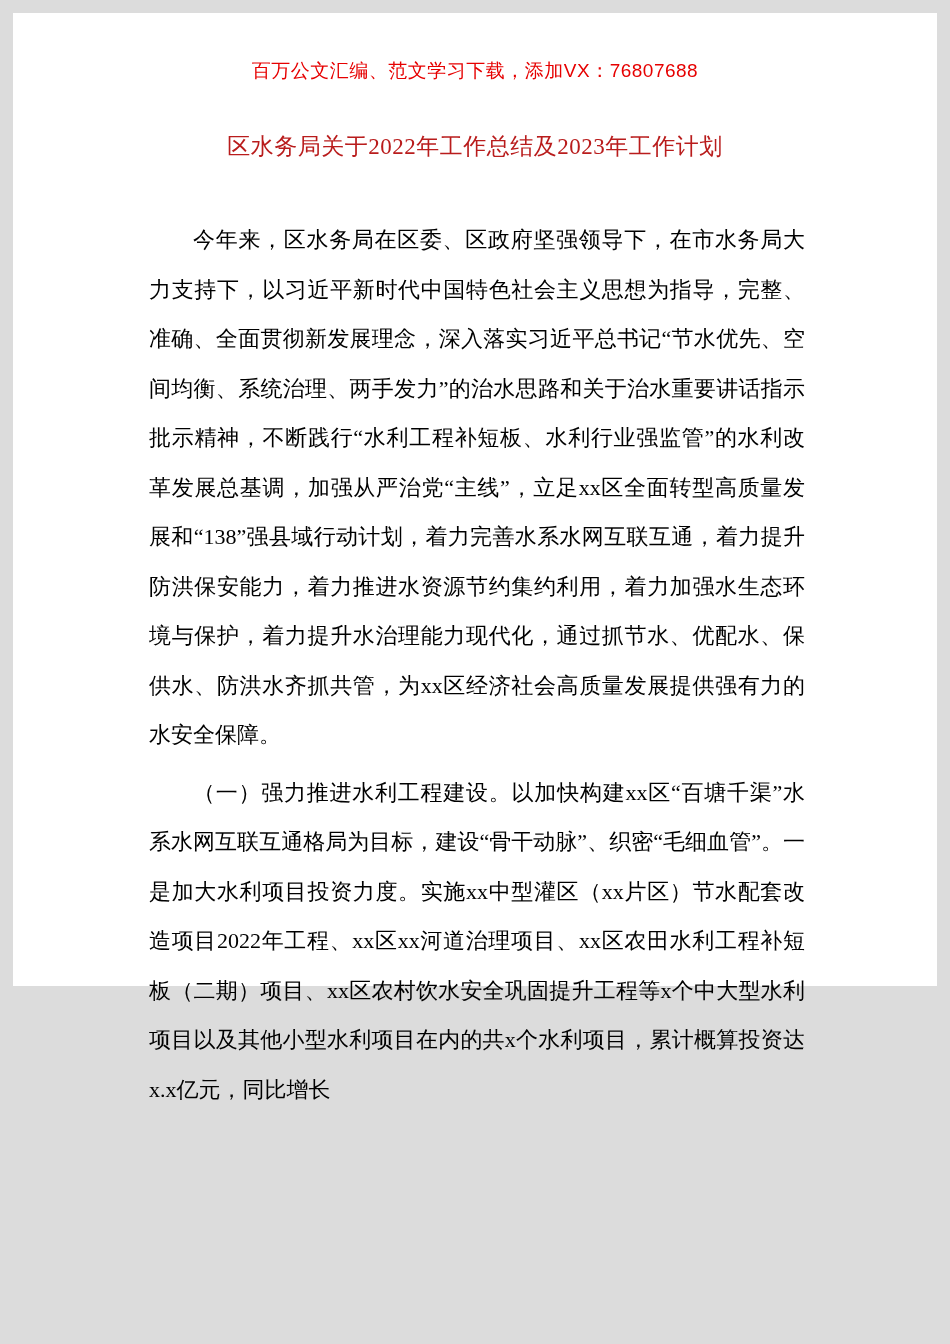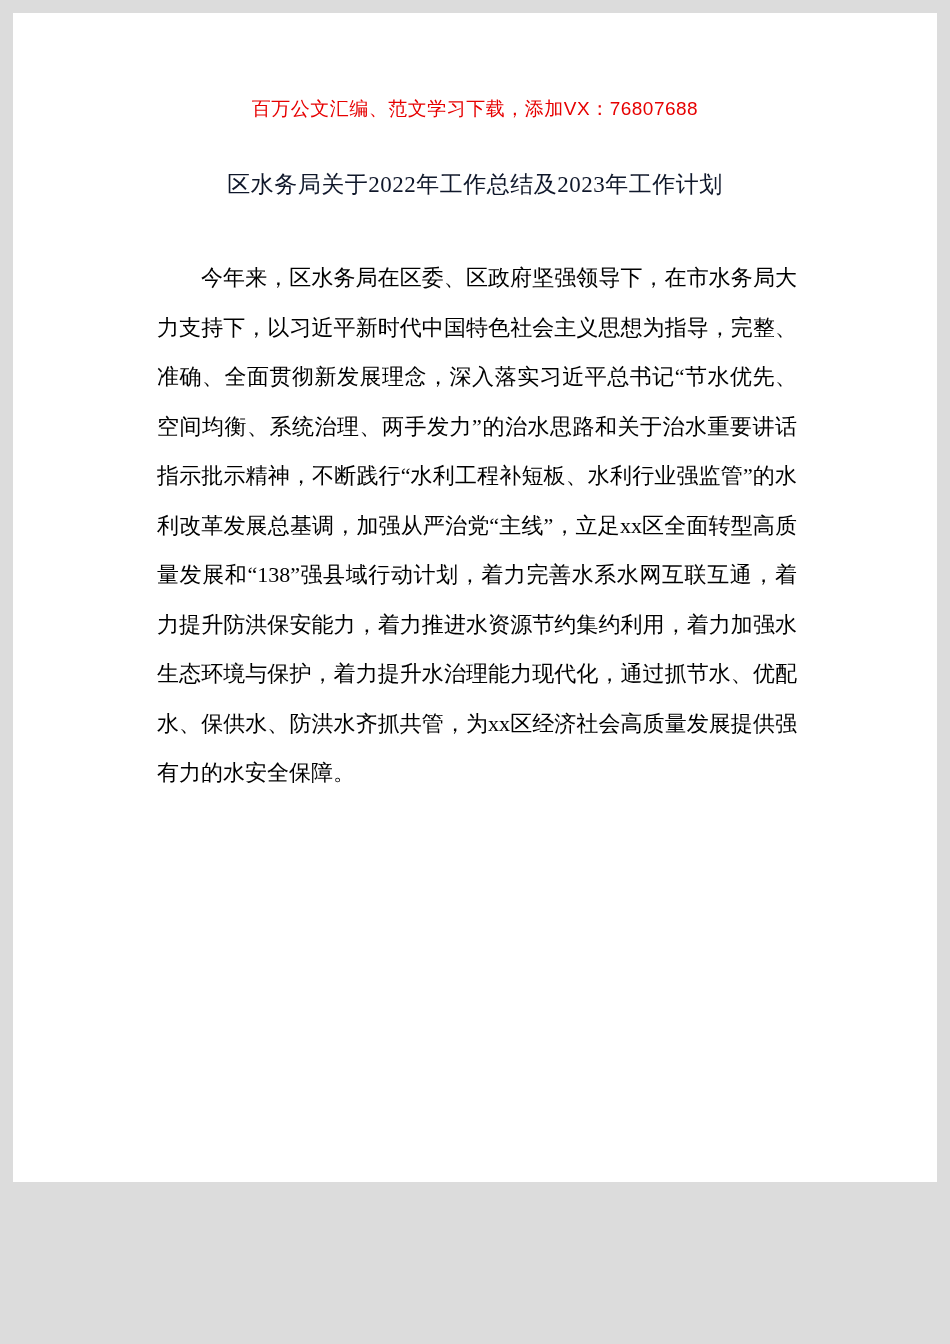--- a/index.html
+++ b/index.html
@@ -9,58 +9,59 @@
     height: 1344px;
     background: #dcdcdc;
     overflow: hidden;
     font-family: "Liberation Serif", "DejaVu Serif", serif;
   }
   .page {
     position: absolute;
     left: 13px;
     top: 13px;
     width: 924px;
-    height: 1169px;
+    height: 973px;
     background: #ffffff;
-    padding-top: 84px;
+    padding-top: 46px;
   }
   .header-notice {
     text-align: center;
     color: #e60000;
     font-size: 19px;
     line-height: 24px;
     font-family: "Liberation Sans", "DejaVu Sans", sans-serif;
     letter-spacing: 0.5px;
   }
   .doc-title {
     margin-top: 48px;
     text-align: center;
-    color: #0f172a;
+    color: #b91c1c;
     font-size: 23px;
     line-height: 32px;
     font-weight: normal;
     letter-spacing: 0.5px;
   }
   .body-text {
     margin: 52px 124px 0 128px;
     color: #000000;
     font-size: 22px;
     line-height: 49.5px;
     text-align: justify;
   }
   .body-text p {
-    margin: 16px;
+    margin: 8px;
     text-indent: 2em;
     word-break: break-all;
   }
 </style>
 </head>
 <body>
 
 <div class="page">
   <div class="header-notice">百万公文汇编、范文学习下载，添加VX：76807688</div>
 
   <h1 class="doc-title">区水务局关于2022年工作总结及2023年工作计划</h1>
 
   <div class="body-text">
     <p>今年来，区水务局在区委、区政府坚强领导下，在市水务局大力支持下，以习近平新时代中国特色社会主义思想为指导，完整、准确、全面贯彻新发展理念，深入落实习近平总书记“节水优先、空间均衡、系统治理、两手发力”的治水思路和关于治水重要讲话指示批示精神，不断践行“水利工程补短板、水利行业强监管”的水利改革发展总基调，加强从严治党“主线”，立足xx区全面转型高质量发展和“138”强县域行动计划，着力完善水系水网互联互通，着力提升防洪保安能力，着力推进水资源节约集约利用，着力加强水生态环境与保护，着力提升水治理能力现代化，通过抓节水、优配水、保供水、防洪水齐抓共管，为xx区经济社会高质量发展提供强有力的水安全保障。</p>
+    <p>（一）强力推进水利工程建设。以加快构建xx区“百塘千渠”水系水网互联互通格局为目标，建设“骨干动脉”、织密“毛细血管”。一是加大水利项目投资力度。实施xx中型灌区（xx片区）节水配套改造项目2022年工程、xx区xx河道治理项目、xx区农田水利工程补短板（二期）项目、xx区农村饮水安全巩固提升工程等x个中大型水利项目以及其他小型水利项目在内的共x个水利项目，累计概算投资达x.x亿元，同比增长</p>
   </div>
 </div>
 
 </body></html>

